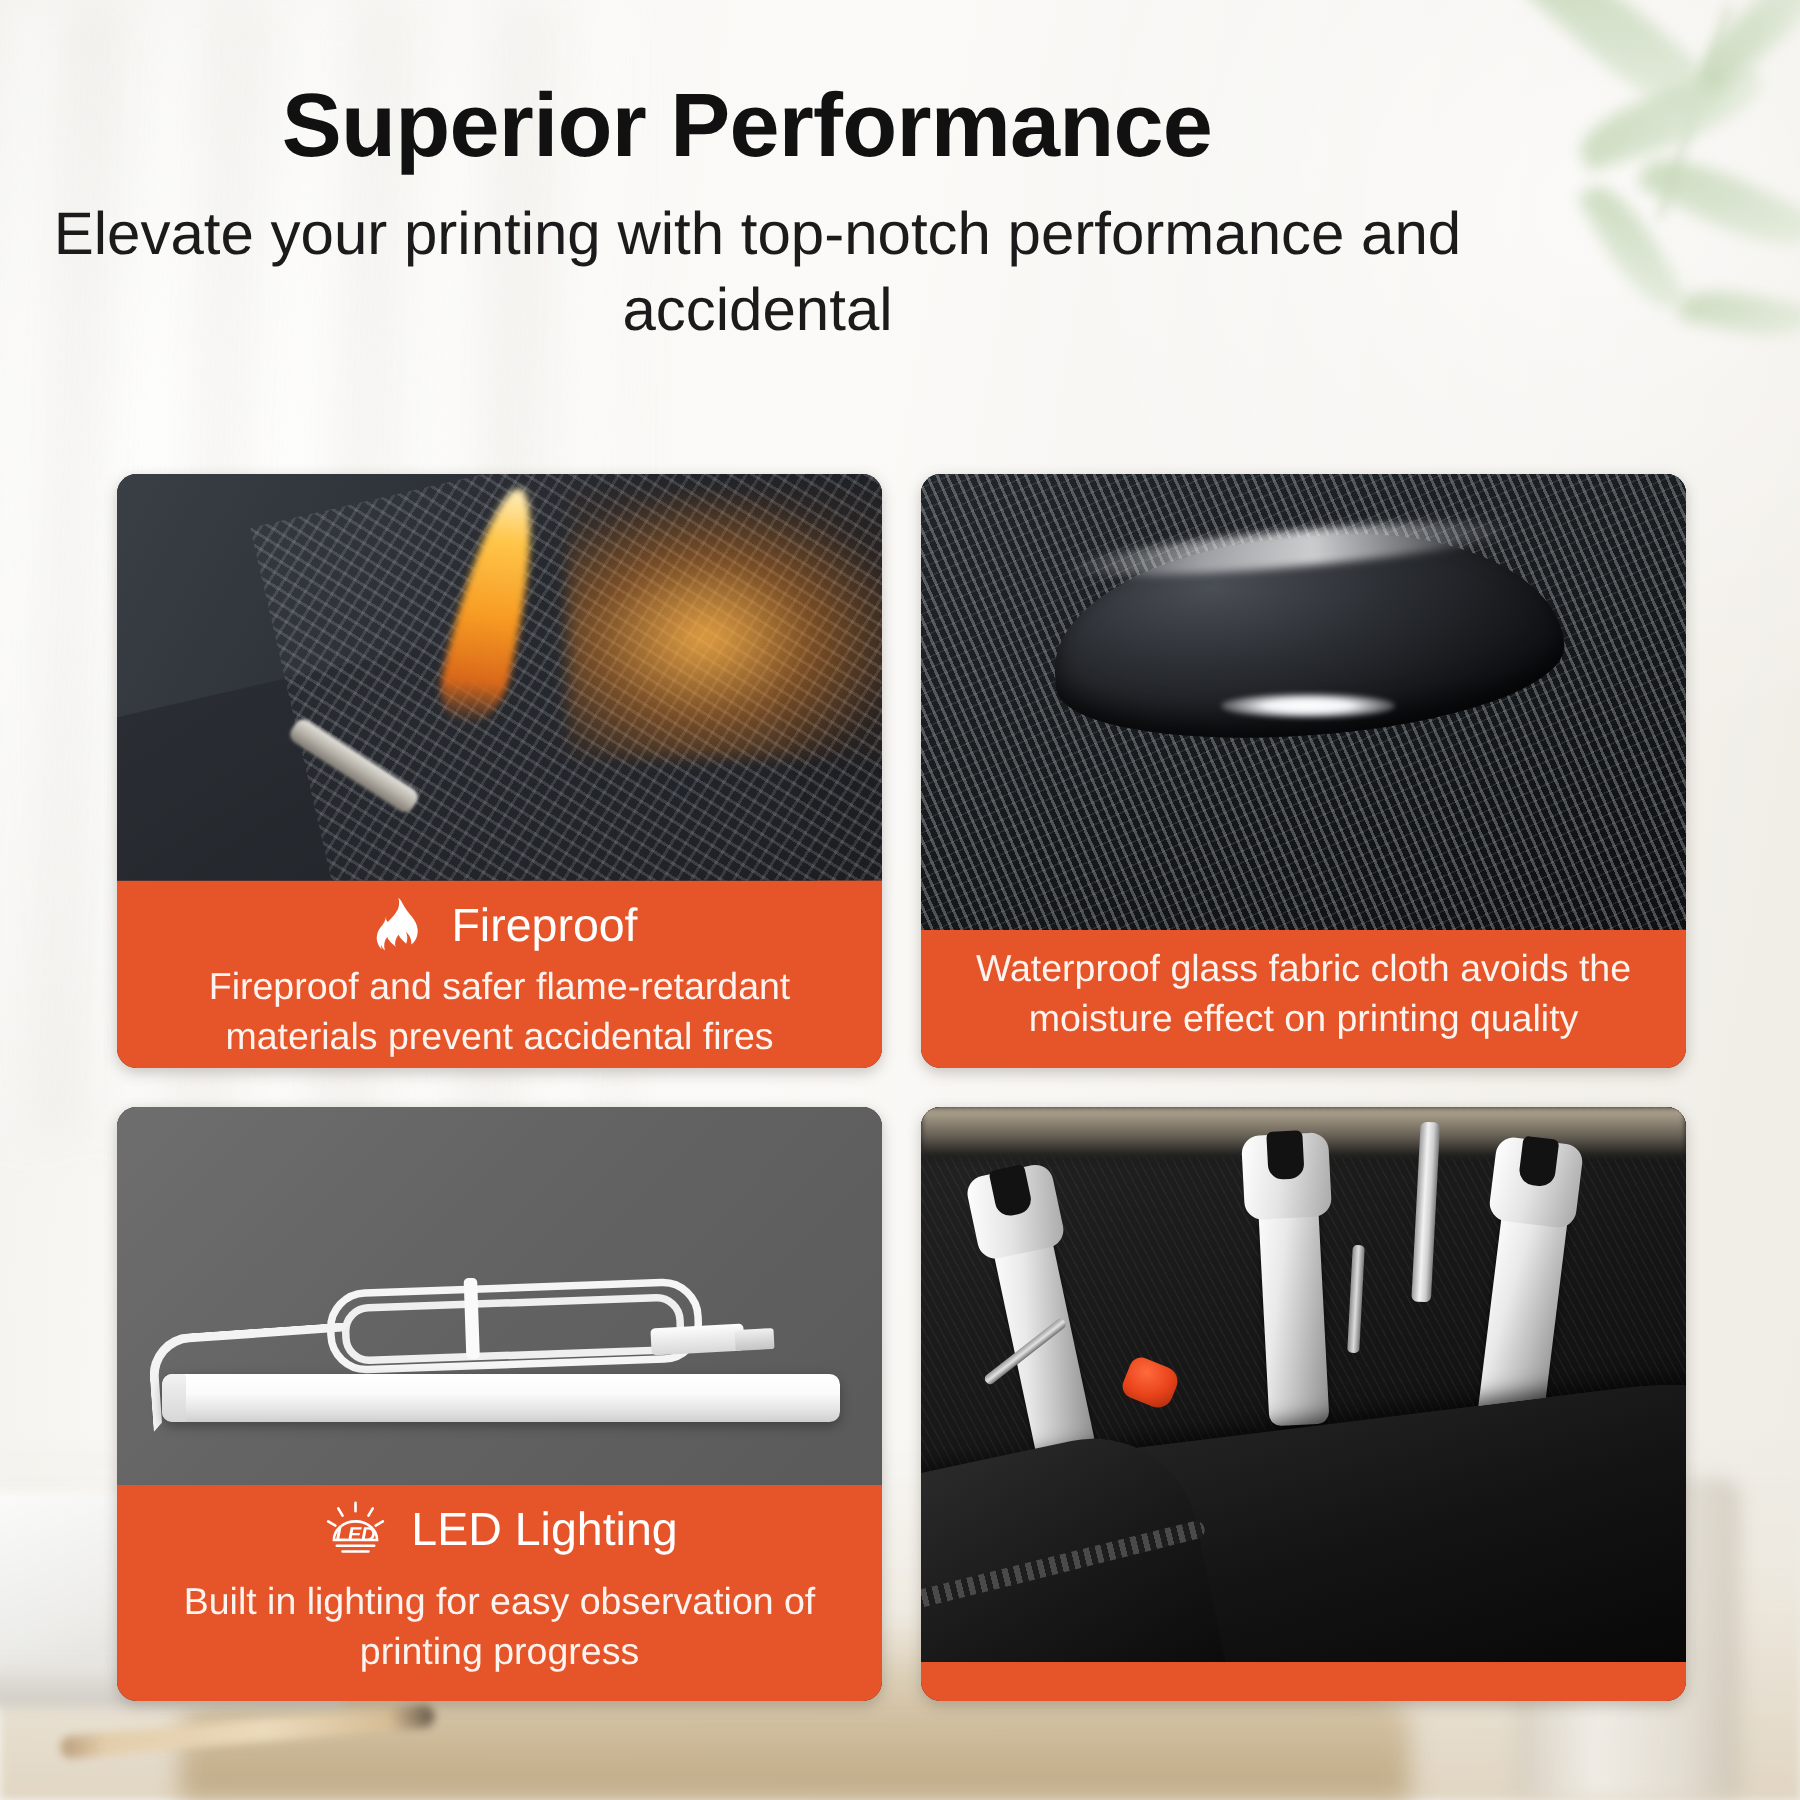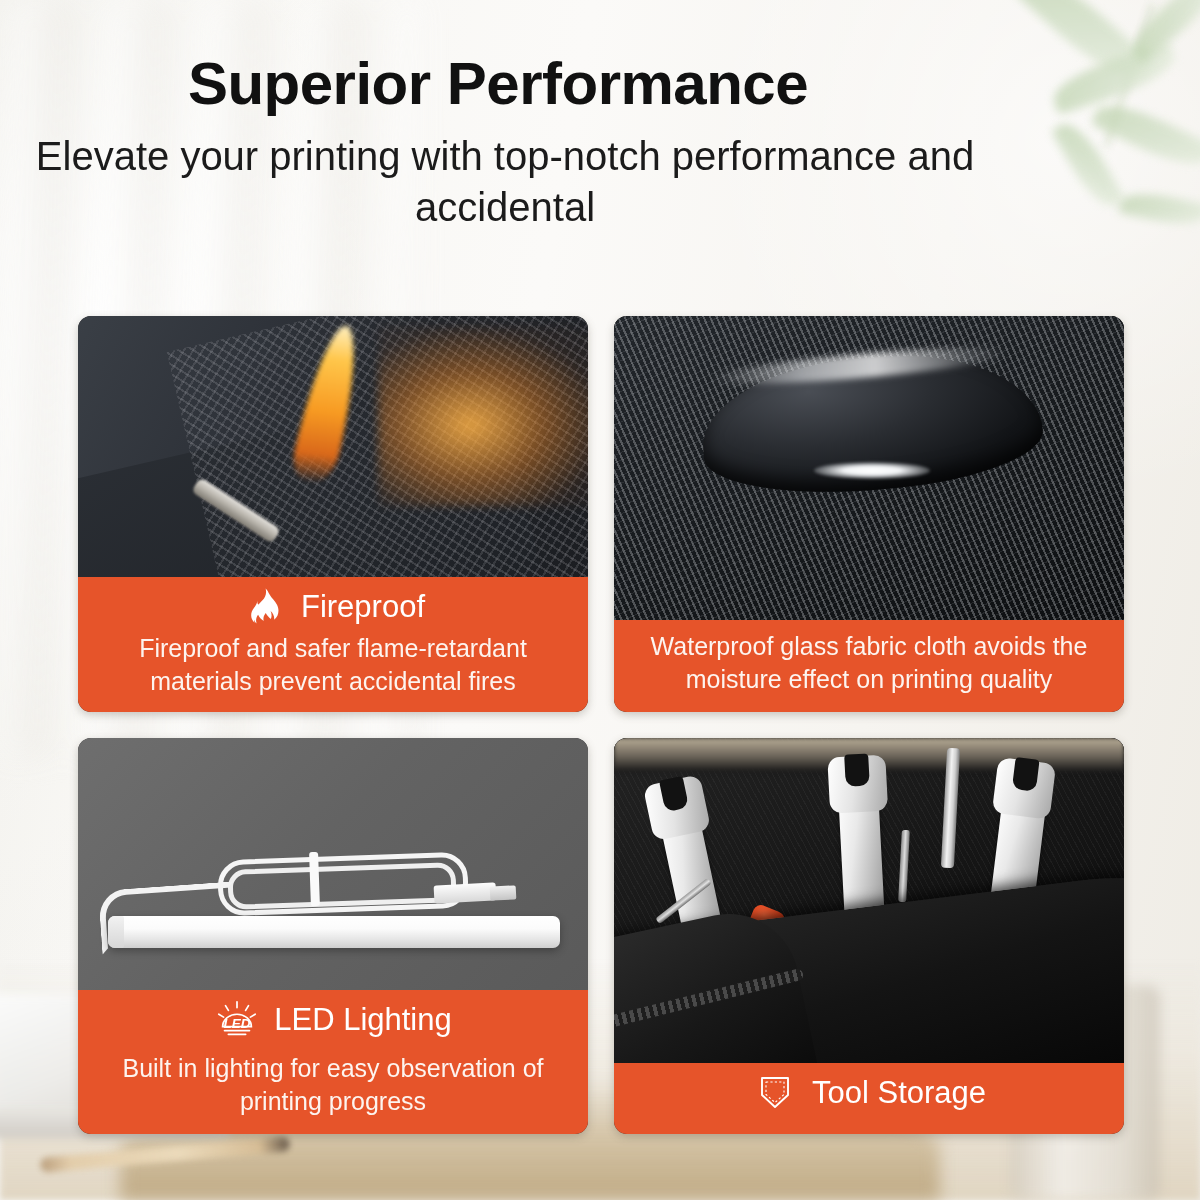--- a/index.html
+++ b/index.html
@@ -455,21 +455,21 @@
     line-height: 1.1;
     color: #ffffff;
     white-space: nowrap;
   }
   .banner-desc {
     font-size: 25px;
     font-weight: 400;
     line-height: 1.32;
     color: #fdf4ef;
   }
-  .card-fire  .banner { padding-bottom: 14px; }
+  .card-fire  .banner { padding-bottom: 4px; }
   .card-led   .banner-desc,
   .card-tool  .banner-desc { margin-top: 12px; text-align: center; }
 </style>
 </head>
 <body>
 
 <div class="page">
 
   <div class="bg-wash"></div>
   <div class="bg-curtain"></div>
@@ -592,26 +592,17 @@
               <span class="jaw"></span>
             </div>
           <div class="hexkey2"></div>
           <div class="red-handle"></div>
           <div class="pocket-front"></div>
           <div class="pocket-left"></div>
           <div class="zip"></div>
         </div>
       </div>
       <div class="banner">
-        <div class="banner-head">
-          <span class="banner-icon">
-            <svg width="36" height="38" viewBox="0 0 36 38" aria-hidden="true">
-              <path d="M5 4h26v17L18 33 5 21z" fill="none" stroke="#ffffff" stroke-width="1.9" stroke-linejoin="round"></path>
-              <path d="M9 8h18v12.5L18 28.5 9 20.5z" fill="none" stroke="#ffffff" stroke-width="1.1" stroke-dasharray="2.2 2.2" stroke-linejoin="round"></path>
-            </svg>
-          </span>
-          <span class="banner-title">Tool Storage</span>
-        </div>
       </div>
     </div>
 
   </div>
 </div>
 
 </body></html>

